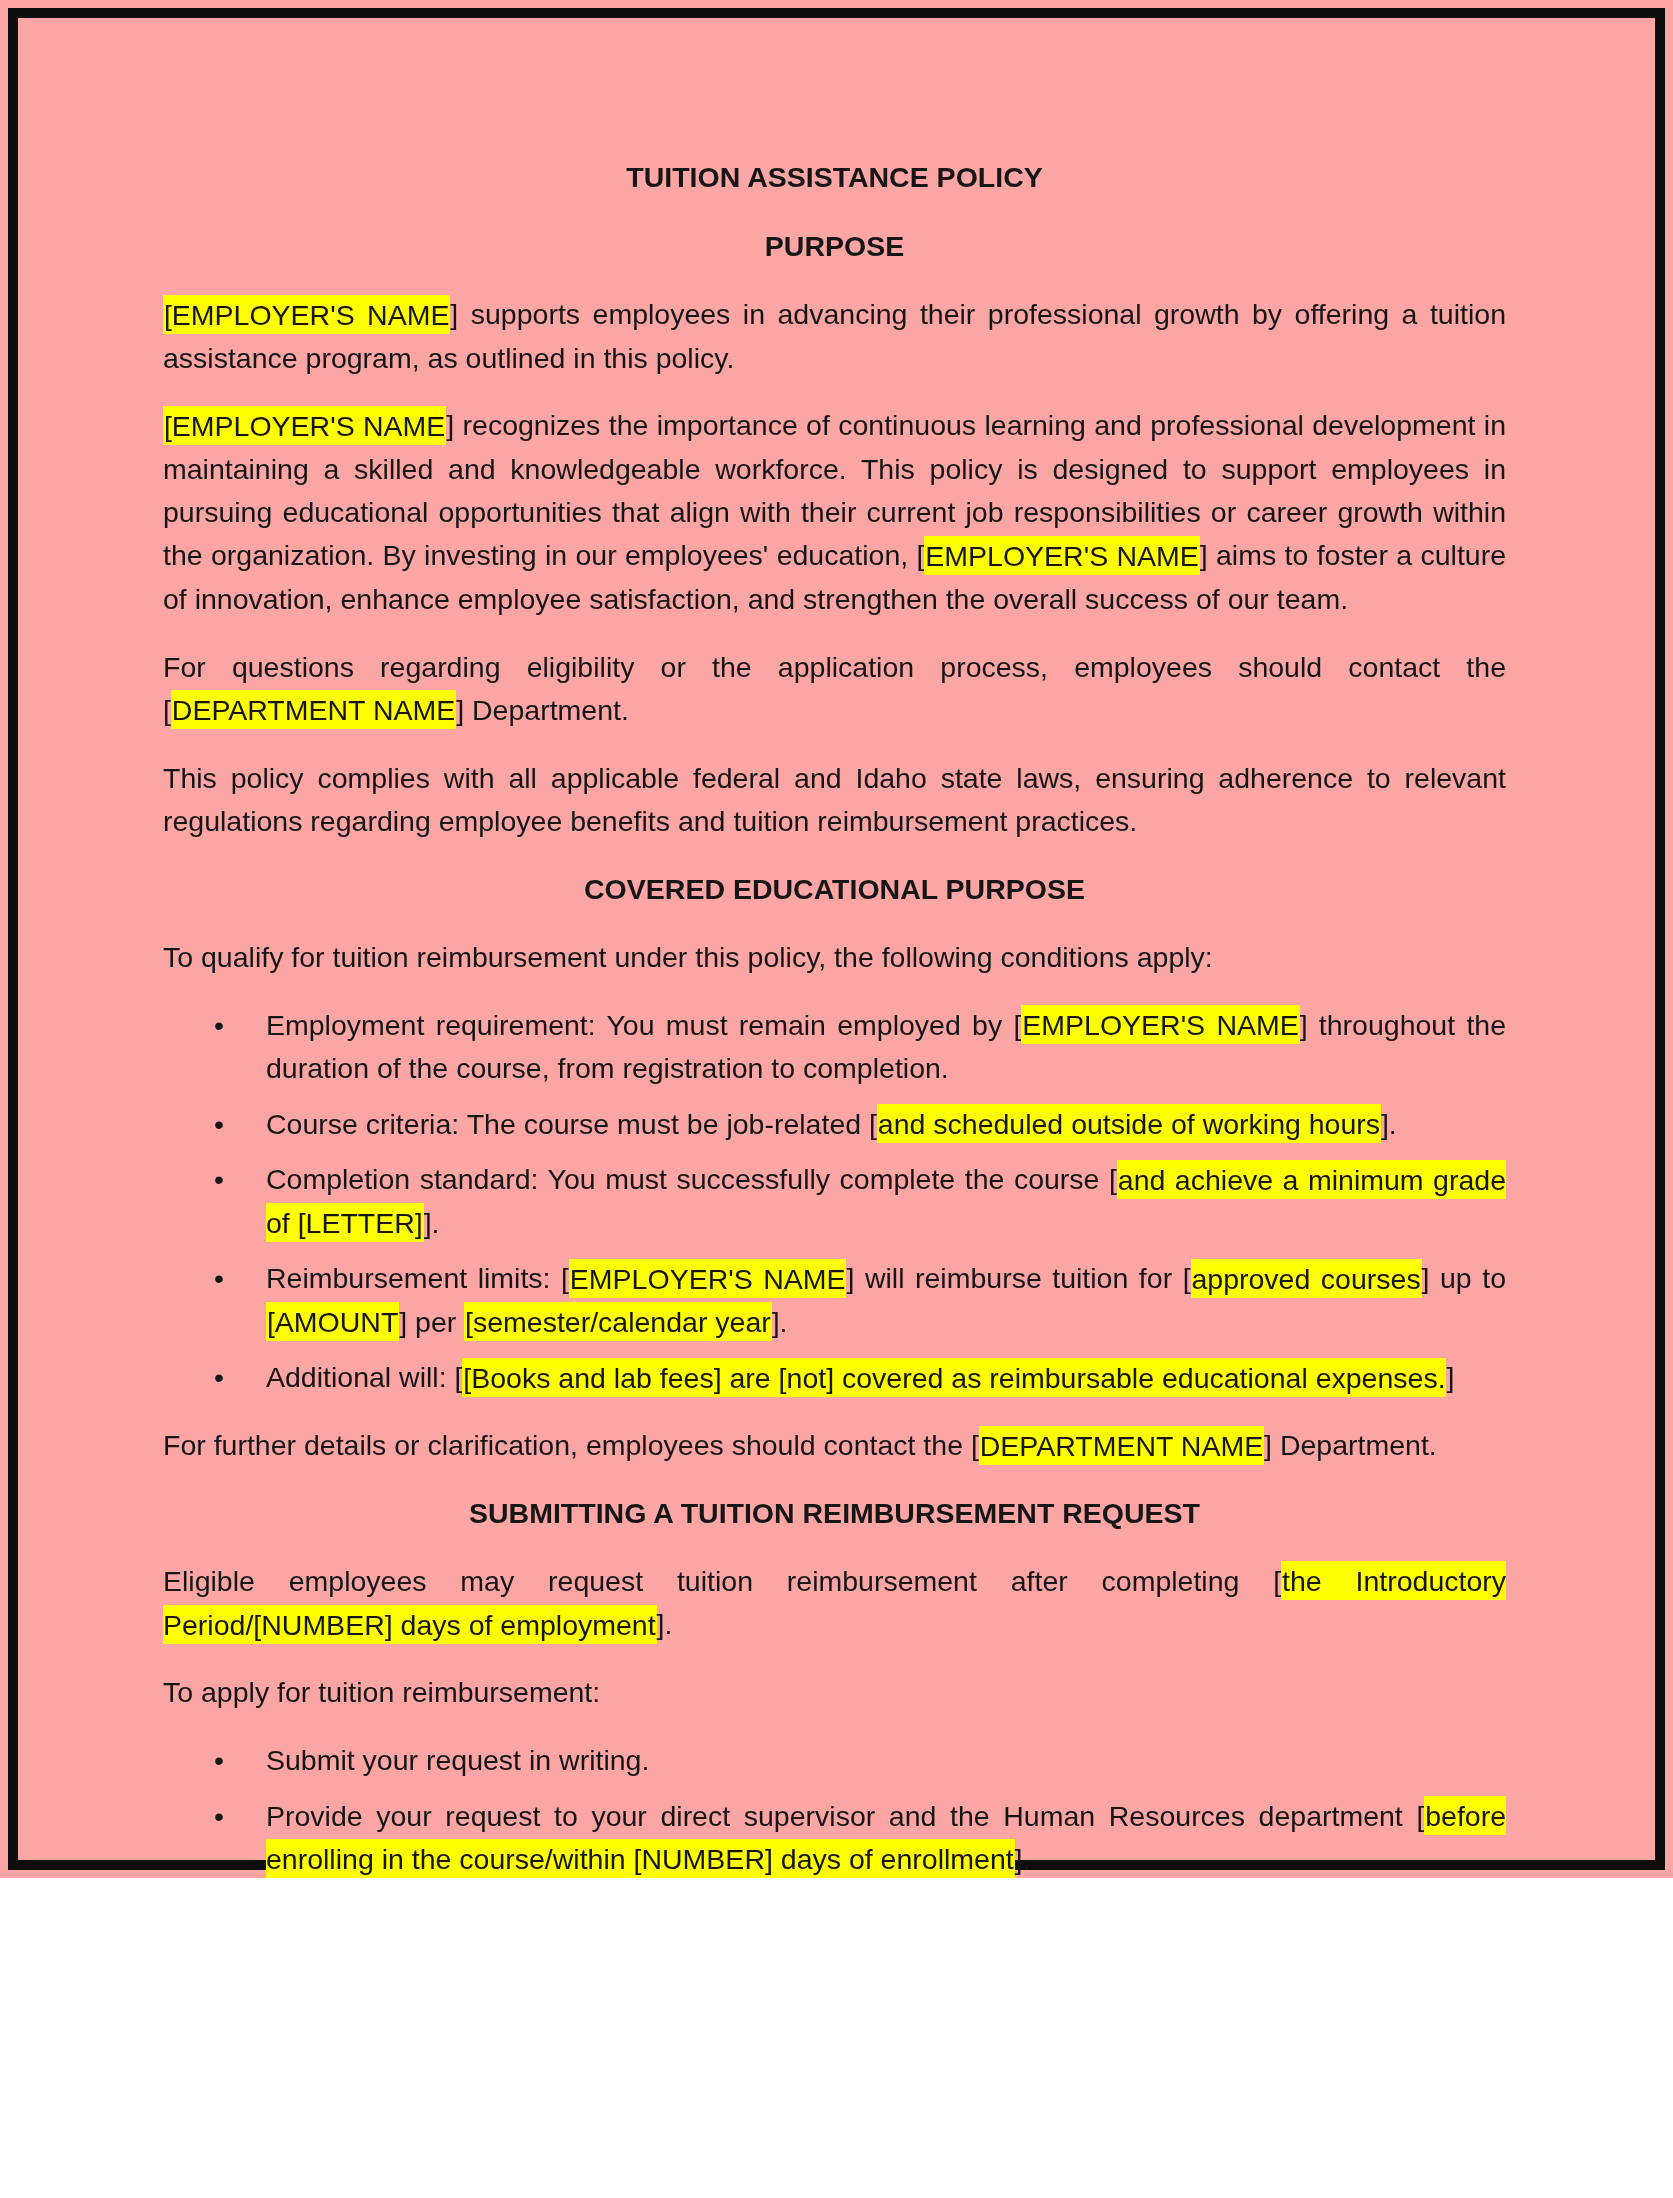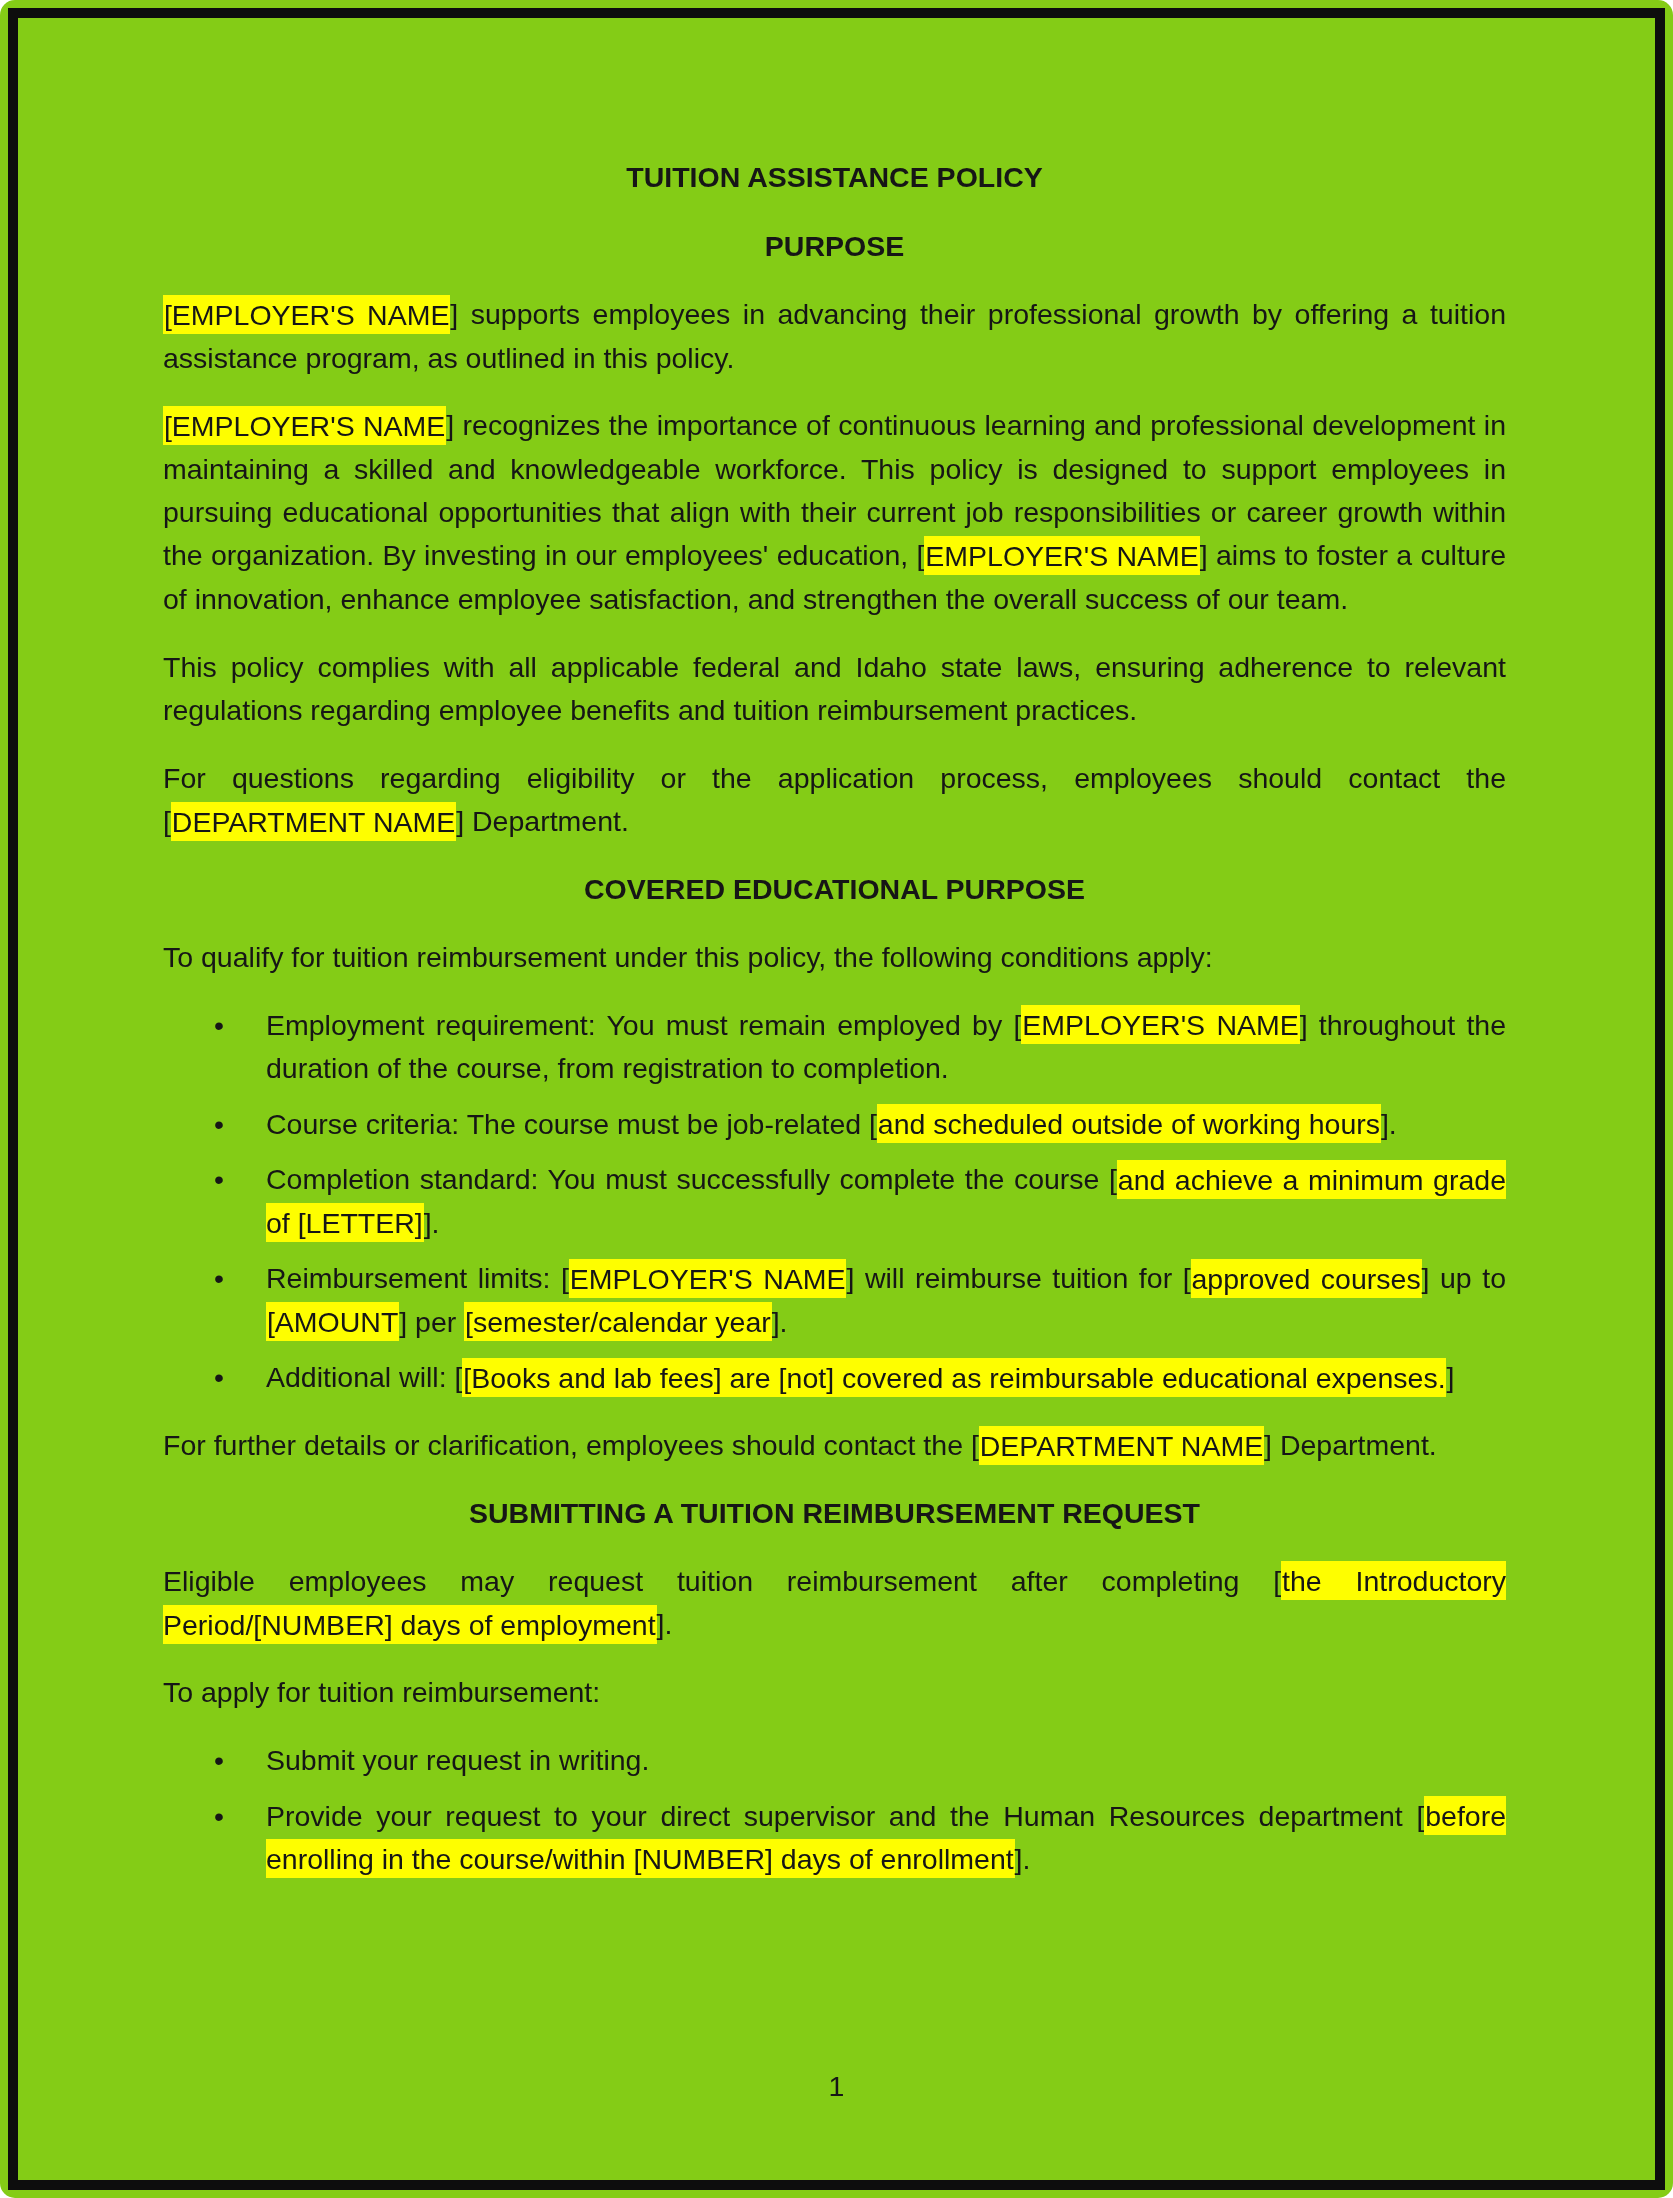--- a/index.html
+++ b/index.html
@@ -3,26 +3,25 @@
 <meta charset="utf-8">
 <style>
   html, body {
     margin: 0;
     padding: 0;
     background: #ffffff;
   }
   .page {
     position: relative;
     width: 1673px;
-    height: 2198px;
-    background: #84cc16;
+    height: 1878px;
+    background: #fca5a5;
     overflow: hidden;
     font-family: "Liberation Sans", sans-serif;
     color: #161616;
-    border-radius: 15px;
   }
   .frame {
     position: absolute;
     top: 8px; left: 8px; right: 8px; bottom: 8px;
     border: 10.5px solid #0d0d0d;
     pointer-events: none;
   }
   .doc {
     position: absolute;
     left: 163px;
@@ -80,22 +79,22 @@
 <body>
 
 <div class="page" style="--hl: #fefe00;">
   <div class="frame"></div>
   <div class="doc">
     <div class="doc-title">TUITION ASSISTANCE POLICY</div>
     <div>
         <div class="heading">PURPOSE</div>
         <div class="para"><span class="hl">[EMPLOYER'S NAME</span><span>] supports employees in advancing their professional growth by offering a tuition assistance program, as outlined in this policy.</span></div>
         <div class="para"><span class="hl">[EMPLOYER'S NAME</span><span>] recognizes the importance of continuous learning and professional development in maintaining a skilled and knowledgeable workforce. This policy is designed to support employees in pursuing educational opportunities that align with their current job responsibilities or career growth within the organization. By investing in our employees' education, [</span><span class="hl">EMPLOYER'S NAME</span><span>] aims to foster a culture of innovation, enhance employee satisfaction, and strengthen the overall success of our team.</span></div>
+        <div class="para"><span>For questions regarding eligibility or the application process, employees should contact the [</span><span class="hl">DEPARTMENT NAME</span><span>] Department.</span></div>
         <div class="para"><span>This policy complies with all applicable federal and Idaho state laws, ensuring adherence to relevant regulations regarding employee benefits and tuition reimbursement practices.</span></div>
-        <div class="para"><span>For questions regarding eligibility or the application process, employees should contact the [</span><span class="hl">DEPARTMENT NAME</span><span>] Department.</span></div>
         <div class="heading">COVERED EDUCATIONAL PURPOSE</div>
         <div class="para"><span>To qualify for tuition reimbursement under this policy, the following conditions apply:</span></div>
         <div class="list">
           <div class="li">
             <span class="bullet">•</span>
             <span class="li-text"><span>Employment requirement: You must remain employed by [</span><span class="hl">EMPLOYER'S NAME</span><span>] throughout the duration of the course, from registration to completion.</span></span>
           </div>
           <div class="li">
             <span class="bullet">•</span>
             <span class="li-text"><span>Course criteria: The course must be job-related [</span><span class="hl">and scheduled outside of working hours</span><span>].</span></span>

